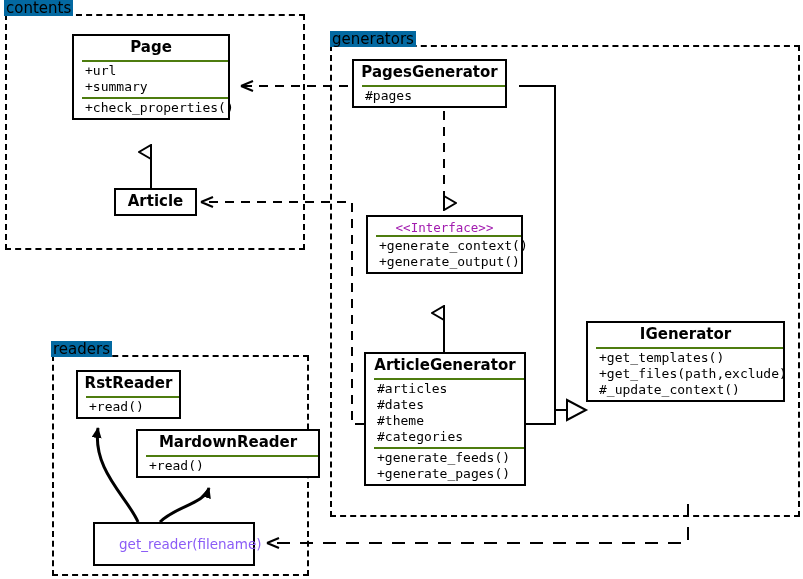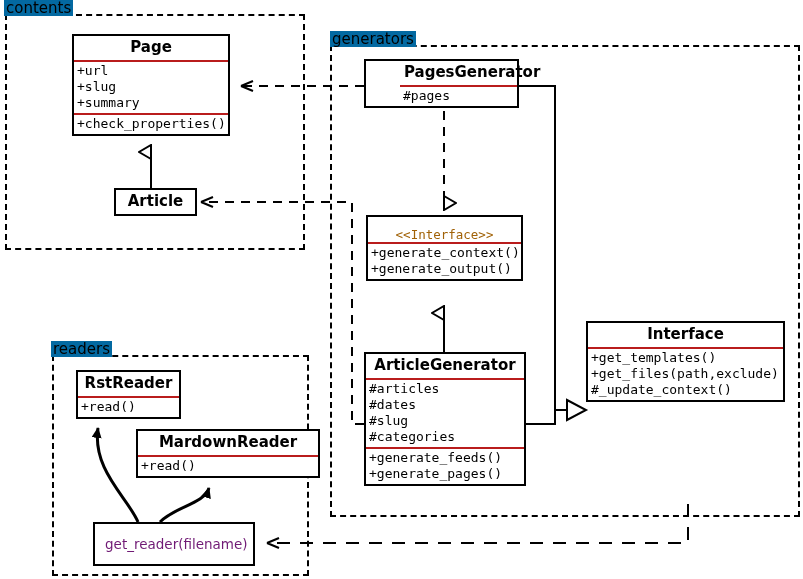--- a/index.html
+++ b/index.html
@@ -59,49 +59,50 @@
     color: #000;
     padding: 3px 4px 4px 4px;
     line-height: 17px;
     white-space: nowrap;
   }
   .cls .stereo {
     font-family: "DejaVu Sans Mono", monospace;
     font-weight: normal;
     font-size: 12.5px;
     text-align: center;
-    color: #a16207;
+    color: #a21caf;
     line-height: 15px;
-    padding-top: 10px;
+    padding-top: 3px;
     white-space: nowrap;
   }
   .cls .compartment {
-    border-top: 2px solid #b91c1c;
+    border-top: 2px solid #4d7c0f;
     padding: 1px 3px 2px 3px;
+    margin-left: 8px;
   }
   .cls .compartment .row {
     font-family: "DejaVu Sans Mono", monospace;
     font-size: 13px;
     line-height: 16px;
     color: #000;
     white-space: nowrap;
   }
   .cls.plain .body {
     font-family: "DejaVu Sans", sans-serif;
     font-size: 13.5px;
     text-align: center;
-    color: #701a75;
+    color: #8b5cf6;
     line-height: 18px;
-    padding: 11px 10px;
+    padding: 11px 24px;
     white-space: nowrap;
   }
   
   #box-page        { left:72px;  top:34px;  width:158px; }
   #box-article     { left:114px; top:188px; width:83px;  }
-  #box-pagesgen    { left:364px; top:59px;  width:155px;padding-left:34px; }
+  #box-pagesgen    { left:352px; top:59px;  width:155px; }
   #box-igenerator  { left:366px; top:215px; width:157px; }
   #box-articlegen  { left:364px; top:352px; width:162px; }
   #box-generator   { left:586px; top:321px; width:199px; }
   #box-rstreader   { left:76px;  top:370px; width:105px; }
   #box-mardownread { left:136px; top:429px; width:184px; }
   #box-getreader   { left:93px;  top:522px; width:162px; }
 
   #pkg-contents   { left:5px;   top:14px;  width:300px; height:236px; }
   #pkg-generators { left:330px; top:45px;  width:470px; height:472px; }
   #pkg-readers    { left:52px;  top:355px; width:257px; height:221px; }
@@ -186,21 +187,20 @@
      MardownReader : curved solid arrow --&gt;
     <g>
       <path d="M160,522 C176,506 204,504 209,488" fill="none" stroke="#000" stroke-width="3" marker-end="url(#solid-arrow)"></path>
     </g>
   </svg>
 
   <div class="cls" id="box-page">
     <div class="name">Page</div>
     <div class="compartment">
       <div class="row">+url</div>
-      <div class="row">+slug</div>
       <div class="row">+summary</div>
     </div>
     <div class="compartment">
       <div class="row">+check_properties()</div>
     </div>
   </div>
 
   <div class="cls" id="box-article">
     <div class="name">Article</div>
   </div>
@@ -218,31 +218,31 @@
       <div class="row">+generate_context()</div>
       <div class="row">+generate_output()</div>
     </div>
   </div>
 
   <div class="cls" id="box-articlegen">
     <div class="name">ArticleGenerator</div>
     <div class="compartment">
       <div class="row">#articles</div>
       <div class="row">#dates</div>
-      <div class="row">#slug</div>
+      <div class="row">#theme</div>
       <div class="row">#categories</div>
     </div>
     <div class="compartment">
       <div class="row">+generate_feeds()</div>
       <div class="row">+generate_pages()</div>
     </div>
   </div>
 
   <div class="cls" id="box-generator">
-    <div class="name">Interface</div>
+    <div class="name">IGenerator</div>
     <div class="compartment">
       <div class="row">+get_templates()</div>
       <div class="row">+get_files(path,exclude)</div>
       <div class="row">#_update_context()</div>
     </div>
   </div>
 
   <div class="cls" id="box-rstreader">
     <div class="name">RstReader</div>
     <div class="compartment">

